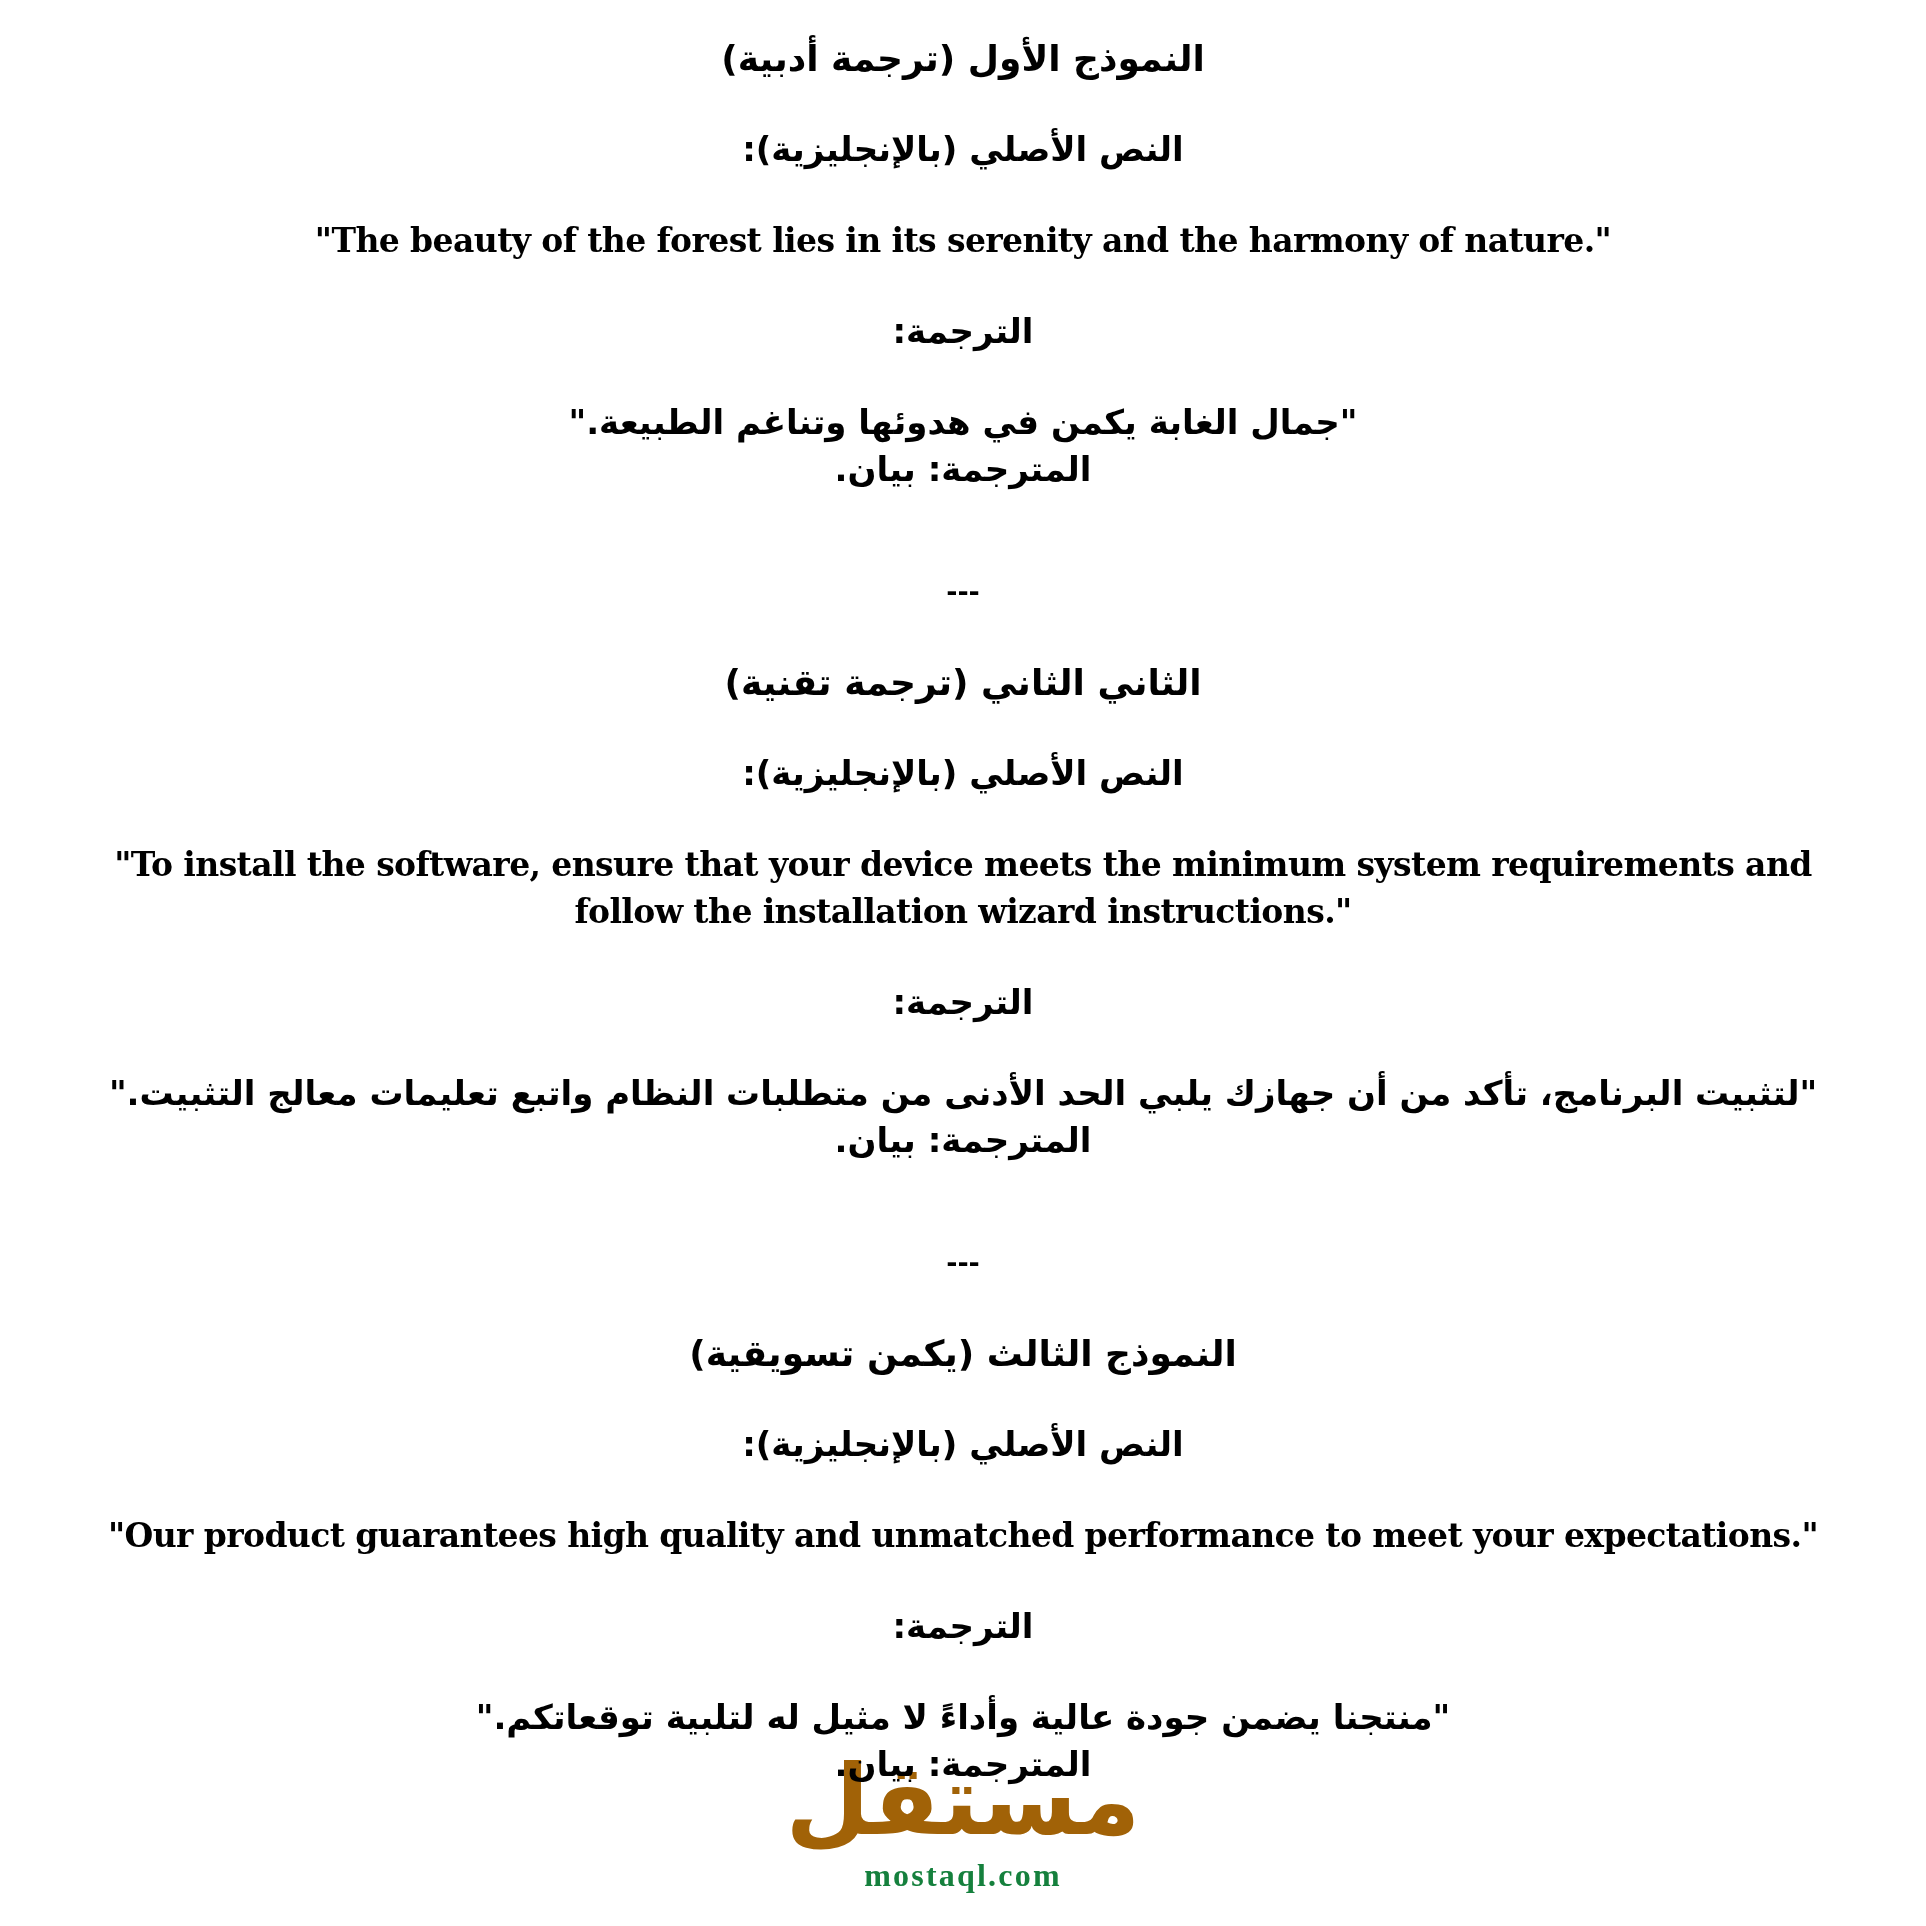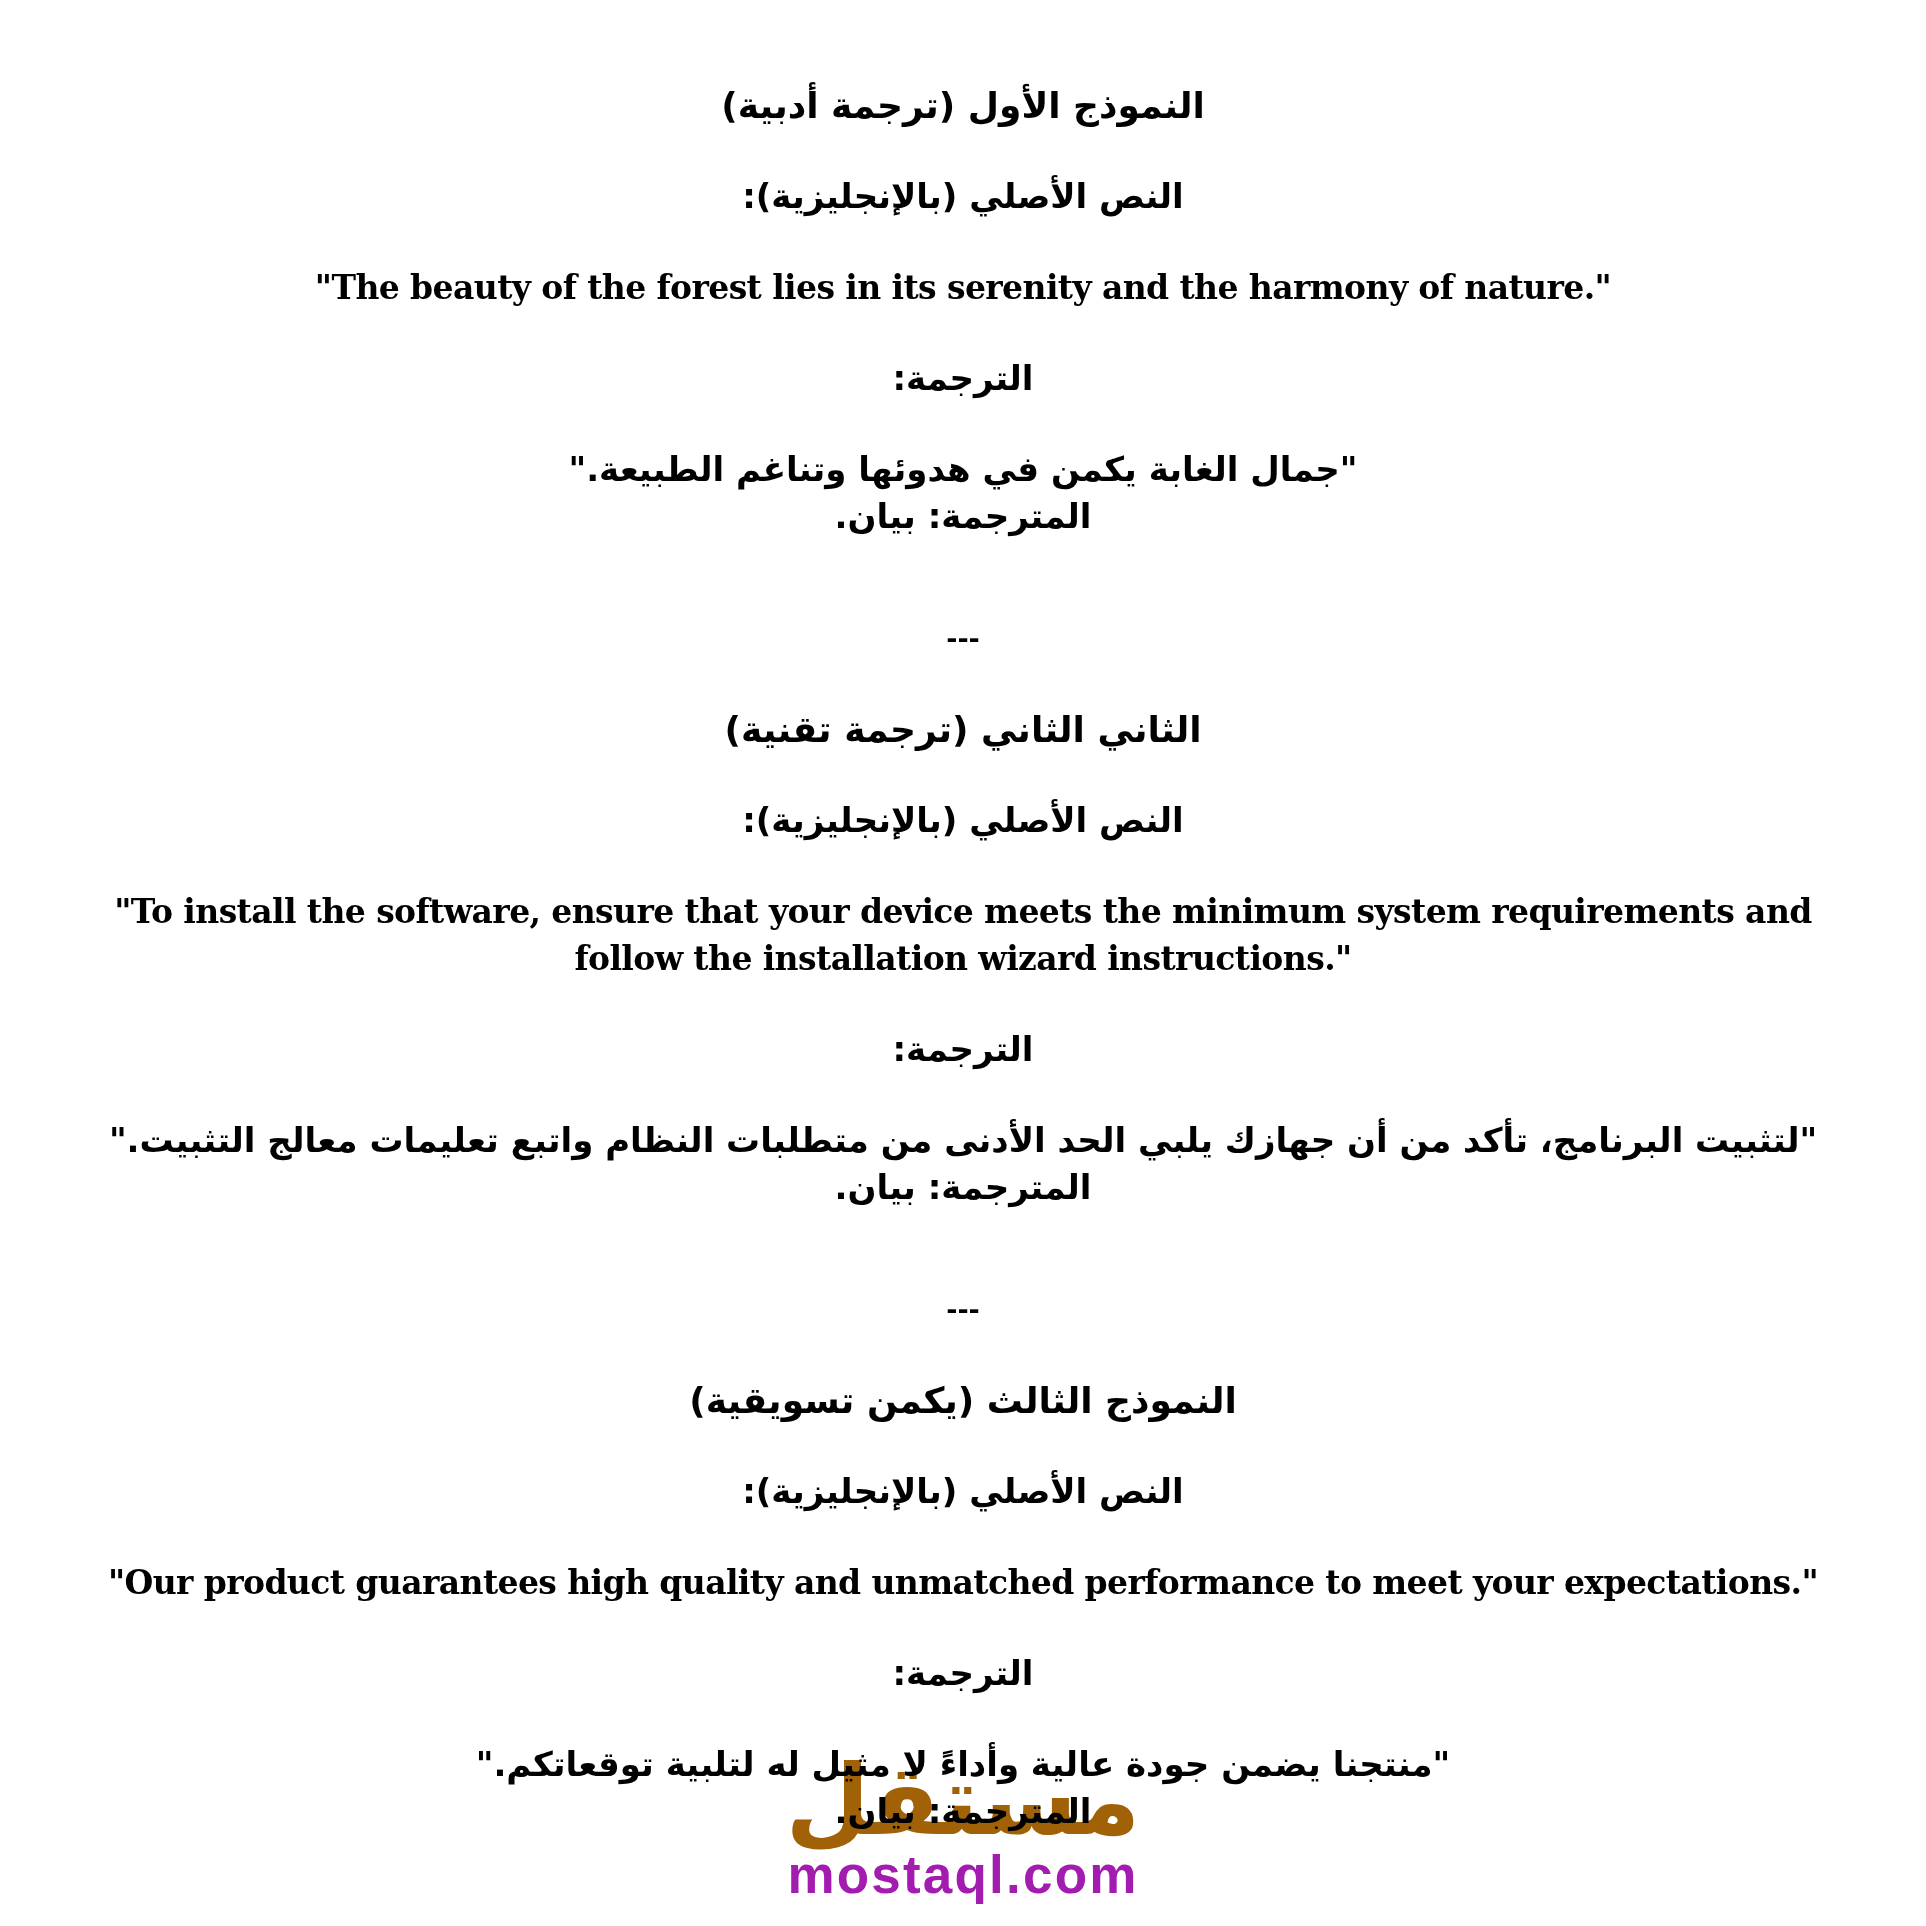--- a/index.html
+++ b/index.html
@@ -13,21 +13,21 @@
     position: relative;
     overflow: hidden;
     color: #000000;
   }
 
   .doc {
     position: relative;
     z-index: 1;
     width: 1926px;
     box-sizing: border-box;
-    padding: 82px 27px 0 27px;
+    padding: 35px 27px 0 27px;
     display: flex;
     flex-direction: column;
     align-items: center;
     text-align: center;
   }
 
   .doc p {
     margin: 0 0 44px 0;
     line-height: 47px;
   }
@@ -77,27 +77,27 @@
   }
   .wm-logo {
     font-family: "DejaVu Sans", sans-serif;
     font-weight: bold;
     font-size: 97px;
     line-height: 97px;
     color: #a16207;
     direction: rtl;
   }
   .wm-site {
-    font-family: Liberation Sans, sans-serif;
+    font-family: Liberation Serif, serif;
     font-weight: bold;
-    font-size: 53px;
+    font-size: 32px;
     line-height: 44px;
     margin-top: 4.4px;
     letter-spacing: 2.2px;
-    color: #a21caf;
+    color: #15803d;
   }
 </style>
 </head>
 <body>
 
 <div class="watermark">
   <div class="wm-logo">مستقل</div>
   <div class="wm-site">mostaql.com</div>
 </div>
 

